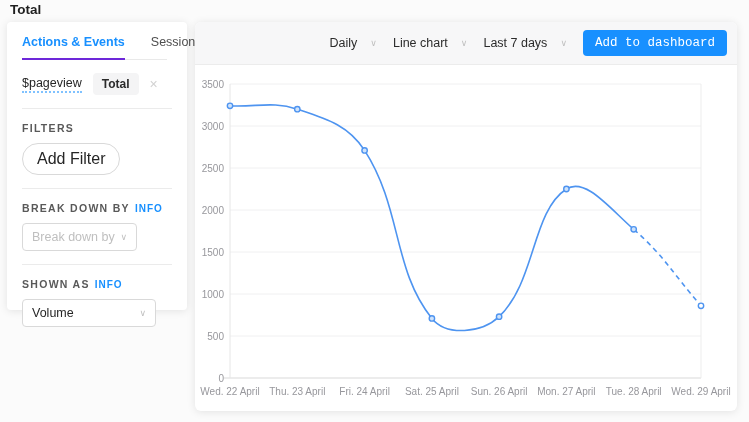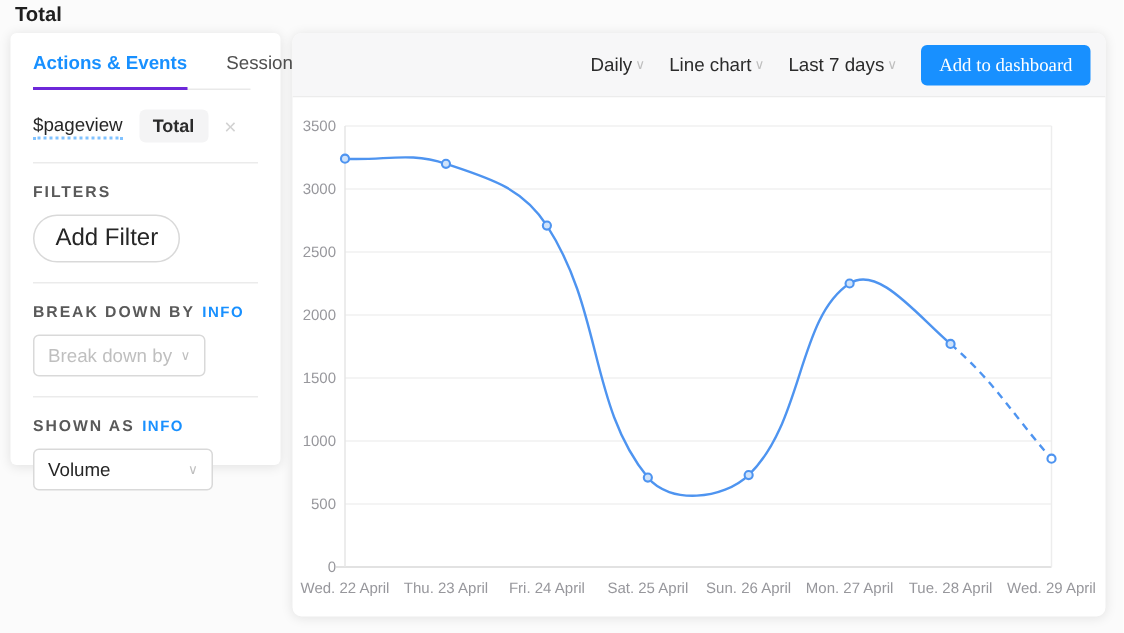--- a/index.html
+++ b/index.html
@@ -34,35 +34,35 @@
   .info { color:#1890ff; font-size:10px; letter-spacing:1px; margin-left:5px; font-weight:600; cursor:pointer; }
   .pill-btn {
     display:inline-block; margin:9px 15px 0; background:#fff; border:1px solid #d9d9d9; border-radius:20px;
     padding:6px 14px; font-size:16px; color:#262626; font-family:inherit; cursor:pointer;
   }
   .select {
     margin:9px 15px 0; border:1px solid #d9d9d9; border-radius:4px; height:28px; background:#fff;
     display:flex; align-items:center; justify-content:space-between; padding:0 9px; font-size:12.5px; cursor:pointer;
   }
   .select.breakdown { width:115px; }
-  .select.shownas   { width:120px; }
+  .select.shownas   { width:134px; }
   .placeholder { color:#bfbfbf; }
   .chev { color:#bfbfbf; font-size:9px; }
 
   
   .card-chart {
     position:absolute; left:195px; top:22px; width:542px; height:389px;
     background:#fff; border-radius:6px; box-shadow:0 1px 8px rgba(0,0,0,.10);
   }
   .chart-header {
     height:43px; background:#f7f7f8; border-bottom:1px solid #ececec; border-radius:6px 6px 0 0;
     display:flex; align-items:center; justify-content:flex-end; gap:16px; padding-right:10px;
   }
-  .dropdown { display:flex; align-items:center; gap:2px; font-size:12.5px; color:#2b2b2b; cursor:pointer; }
-  .btn-dash { background:#1890ff; color:#fff; border:none; border-radius:4px; font-size:12.5px; padding:6px 12px; font-family:Liberation Serif, serif; cursor:pointer;text-align:center; }
+  .dropdown { display:flex; align-items:center; gap:13px; font-size:12.5px; color:#2b2b2b; cursor:pointer; }
+  .btn-dash { background:#1890ff; color:#fff; border:none; border-radius:4px; font-size:12.5px; padding:6px 12px; font-family:Liberation Mono, monospace; cursor:pointer;text-align:center; }
 
   .chart-svg { position:absolute; left:0; top:44px; }
   .chart-svg text.tick { font-family:"Liberation Sans", sans-serif; font-size:10px; fill:#97979c; }
 </style>
 </head>
 <body>
 
 <div class="page-title">Total</div>
 
 <div class="card-side">

